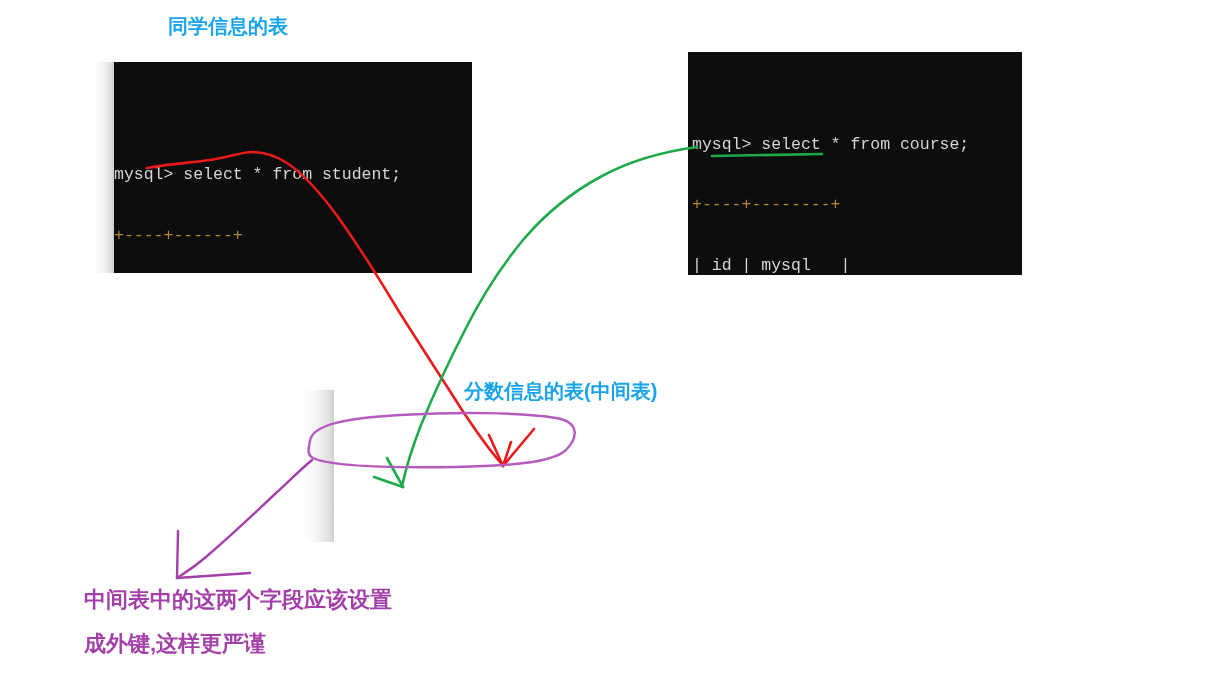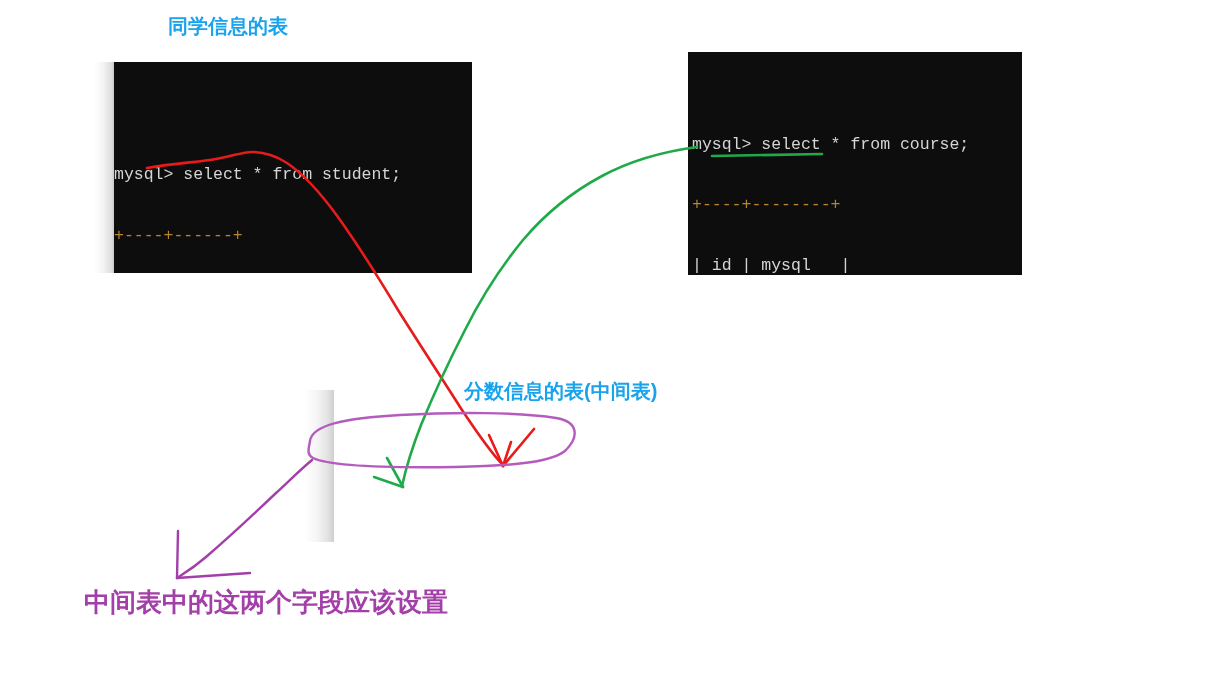--- a/index.html
+++ b/index.html
@@ -19,21 +19,21 @@
   
   .caption {
     position: absolute;
     font-family: "Liberation Sans", sans-serif;
     font-weight: bold;
     white-space: nowrap;
     line-height: 1.25;
   }
   .cap-blue   { color: #19a3ec; font-size: 20px; }
   .cap-orange { color: #f58639; font-size: 24px; }
-  .cap-purple { color: #a33fa8; font-size: 26px; }
+  .cap-purple { color: #a33fa8; font-size: 22px; }
 
   
   .term {
     position: absolute;
     background: #0d0d0d;
     color: #d8d8d8;
     font-family: "Liberation Mono", "DejaVu Sans Mono", monospace;
     font-size: 16.5px;
     line-height: 20.2px;
     white-space: pre;
@@ -74,20 +74,21 @@
 <div id="root">
 
   <div class="caption cap-blue" style="left:168px; top:14px;">同学信息的表</div>
 
 
   <div class="caption cap-blue" style="left:464px; top:359px;margin-top:20px;">分数信息的表(中间表)</div>
 
 
   <div class="caption cap-purple" style="left:84px; top:586px;">中间表中的这两个字段应该设置</div>
 
+  <div class="caption cap-purple" style="left:84px; top:630px;">成外键,这样更严谨</div>
 
   <div class="term" id="term-student" style="left:94px; top:62px; width:378px; height:211px; padding:2px 0 0 0;">
     <div class="gradstrip" style="width:20px;"></div>
     <div class="body" style="padding-left:20px;">
       <span class="line txt">mysql&gt; select * from student;</span>
       <span class="line rule">+----+------+</span>
       
       
       
       

